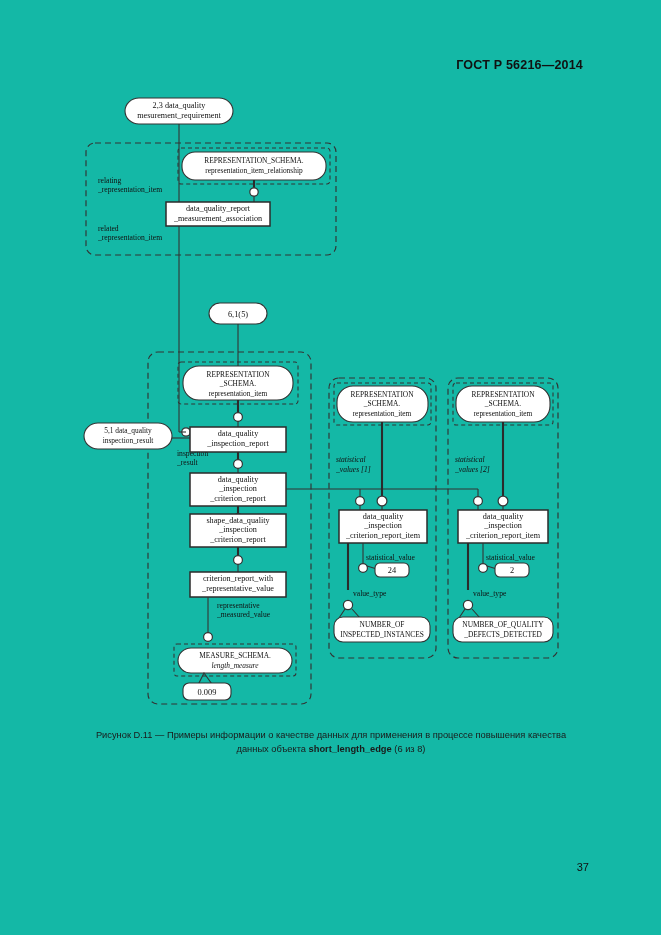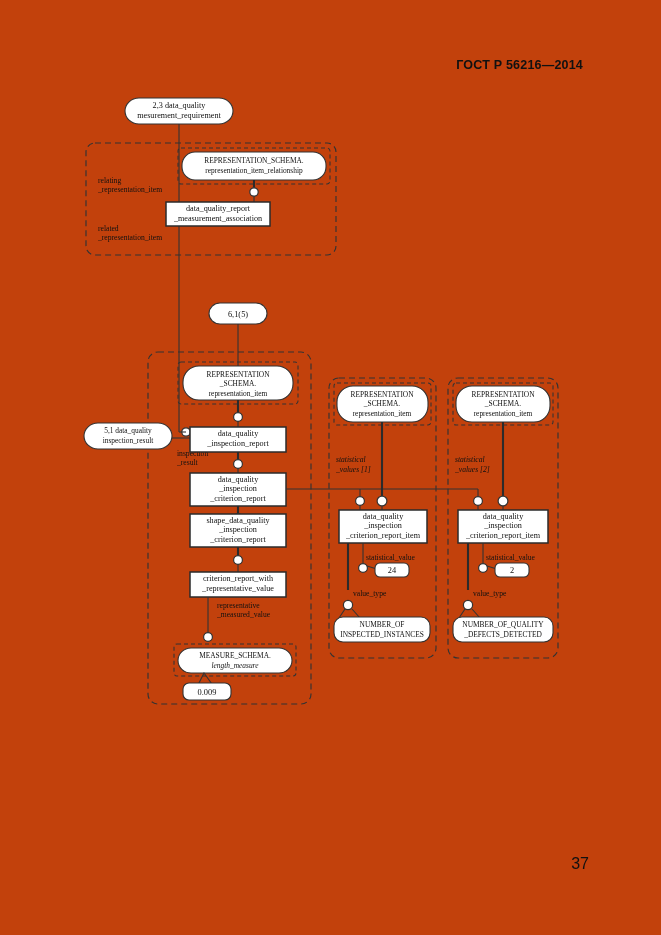--- a/index.html
+++ b/index.html
@@ -11,21 +11,21 @@
     width: 661px;
     height: 935px;
     position: relative;
     font-family: "Liberation Serif", serif;
     color: #1a1a1a;
     overflow: hidden;
   }
   .page {
     position: absolute;
     inset: 0;
-    background: #c2410c;
+    background: #14b8a6;
   }
   #doc-header {
     position: absolute;
     top: 58px;
     right: 78px;
     font-family: "Liberation Sans", sans-serif;
     font-size: 12.5px;
     font-weight: bold;
     letter-spacing: 0.2px;
     color: #111;
@@ -48,21 +48,21 @@
     font-size: 9.3px;
     line-height: 14px;
     color: #1a1a1a;
   }
   #figure-caption b { font-weight: bold; }
   #page-number {
     position: absolute;
     right: 72px;
     bottom: 62px;
     font-family: "Liberation Sans", sans-serif;
-    font-size: 16px;
+    font-size: 11px;
     color: #111;
   }
   svg { display: block; }
   text { fill: #111; }
   .t   { font-family: "Liberation Serif", serif; font-size: 8.2px; text-anchor: middle; }
   .tl  { font-family: "Liberation Serif", serif; font-size: 7.6px; text-anchor: start; }
   .tc  { font-family: "Liberation Serif", serif; font-size: 8.4px; text-anchor: middle; }
   .tsm { font-family: "Liberation Serif", serif; font-size: 7.4px; text-anchor: middle; }
   .ital { font-style: italic; }
   .boxthick { fill: #ffffff; stroke: #2b2b2b; stroke-width: 1.5; }
@@ -251,16 +251,20 @@
     <text class="tl" x="465" y="596">value_type</text>
     <circle cx="460" cy="605" r="4.6" class="circ"></circle>
     <path class="ln" d="M457 609 L451 618 M464 609 L472 618"></path>
     <rect x="445" y="617" rx="9" ry="9" width="100" height="25" class="oval"></rect>
     <text class="tsm" x="495" y="627">NUMBER_OF_QUALITY</text>
     <text class="tsm" x="495" y="637">_DEFECTS_DETECTED</text>
 
   </svg>
   </div>
 
+  <div id="figure-caption">
+    <span>Рисунок D.11 — Примеры информации о качестве данных для применения в процессе повышения качества</span><br>
+    <span>данных объекта </span><b>short_length_edge</b><span> (6 из 8)</span>
+  </div>
 
   <div id="page-number">37</div>
 
 </div>
 
 </body></html>

